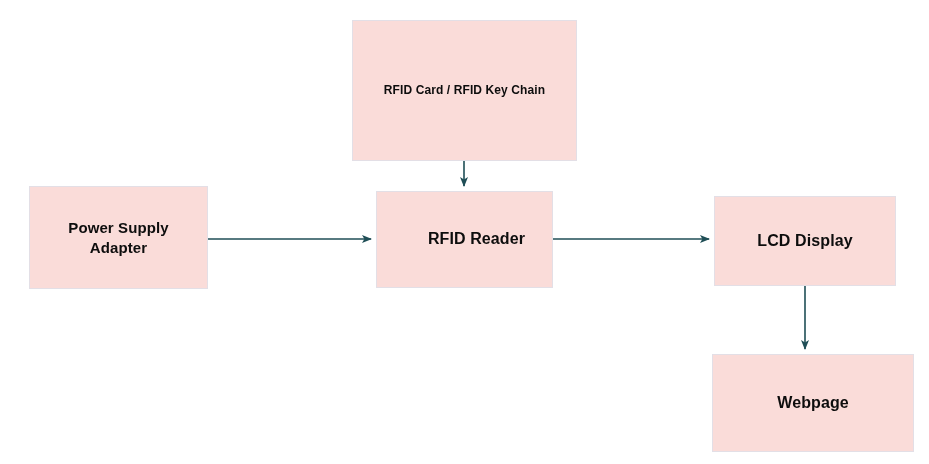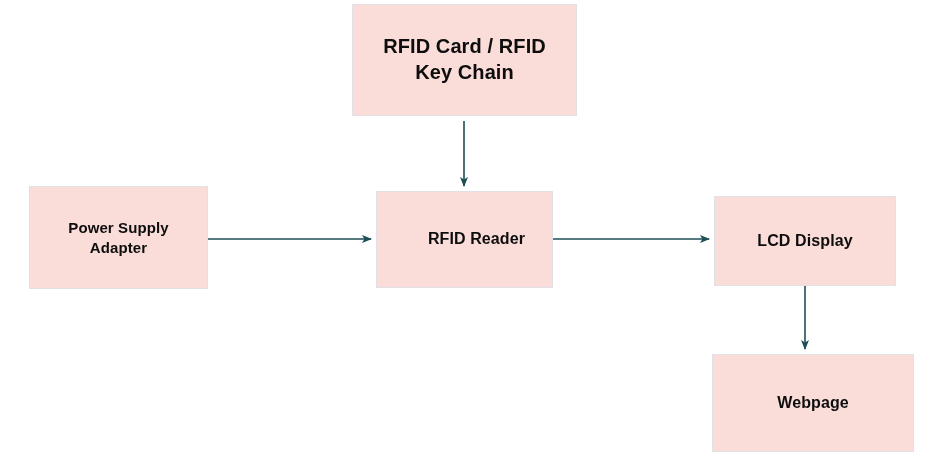--- a/index.html
+++ b/index.html
@@ -31,21 +31,21 @@
     line-height: 1.28;
     letter-spacing: 0.1px;
   }
   .node-label {
     display: block;
     padding: 0 10px;
     white-space: pre-line;
   }
 
   
-  #node-rfid-card   { left: 352px; top: 4px;   width: 225px; height: 112px; font-size: 20px; }
+  #node-rfid-card   { left: 352px; top: 20px;   width: 225px; height: 141px; font-size: 12px; }
   #node-power       { left: 29px;  top: 186px; width: 179px; height: 103px; font-size: 15px; }
   #node-reader      { left: 376px; top: 191px; width: 177px; height: 97px;  font-size: 16px; padding-left: 24px; }
   #node-lcd         { left: 714px; top: 196px; width: 182px; height: 90px;  font-size: 16px; }
   #node-webpage     { left: 712px; top: 354px; width: 202px; height: 98px;  font-size: 16px; }
 
   svg.connectors {
     position: absolute;
     left: 0;
     top: 0;
     width: 929px;

